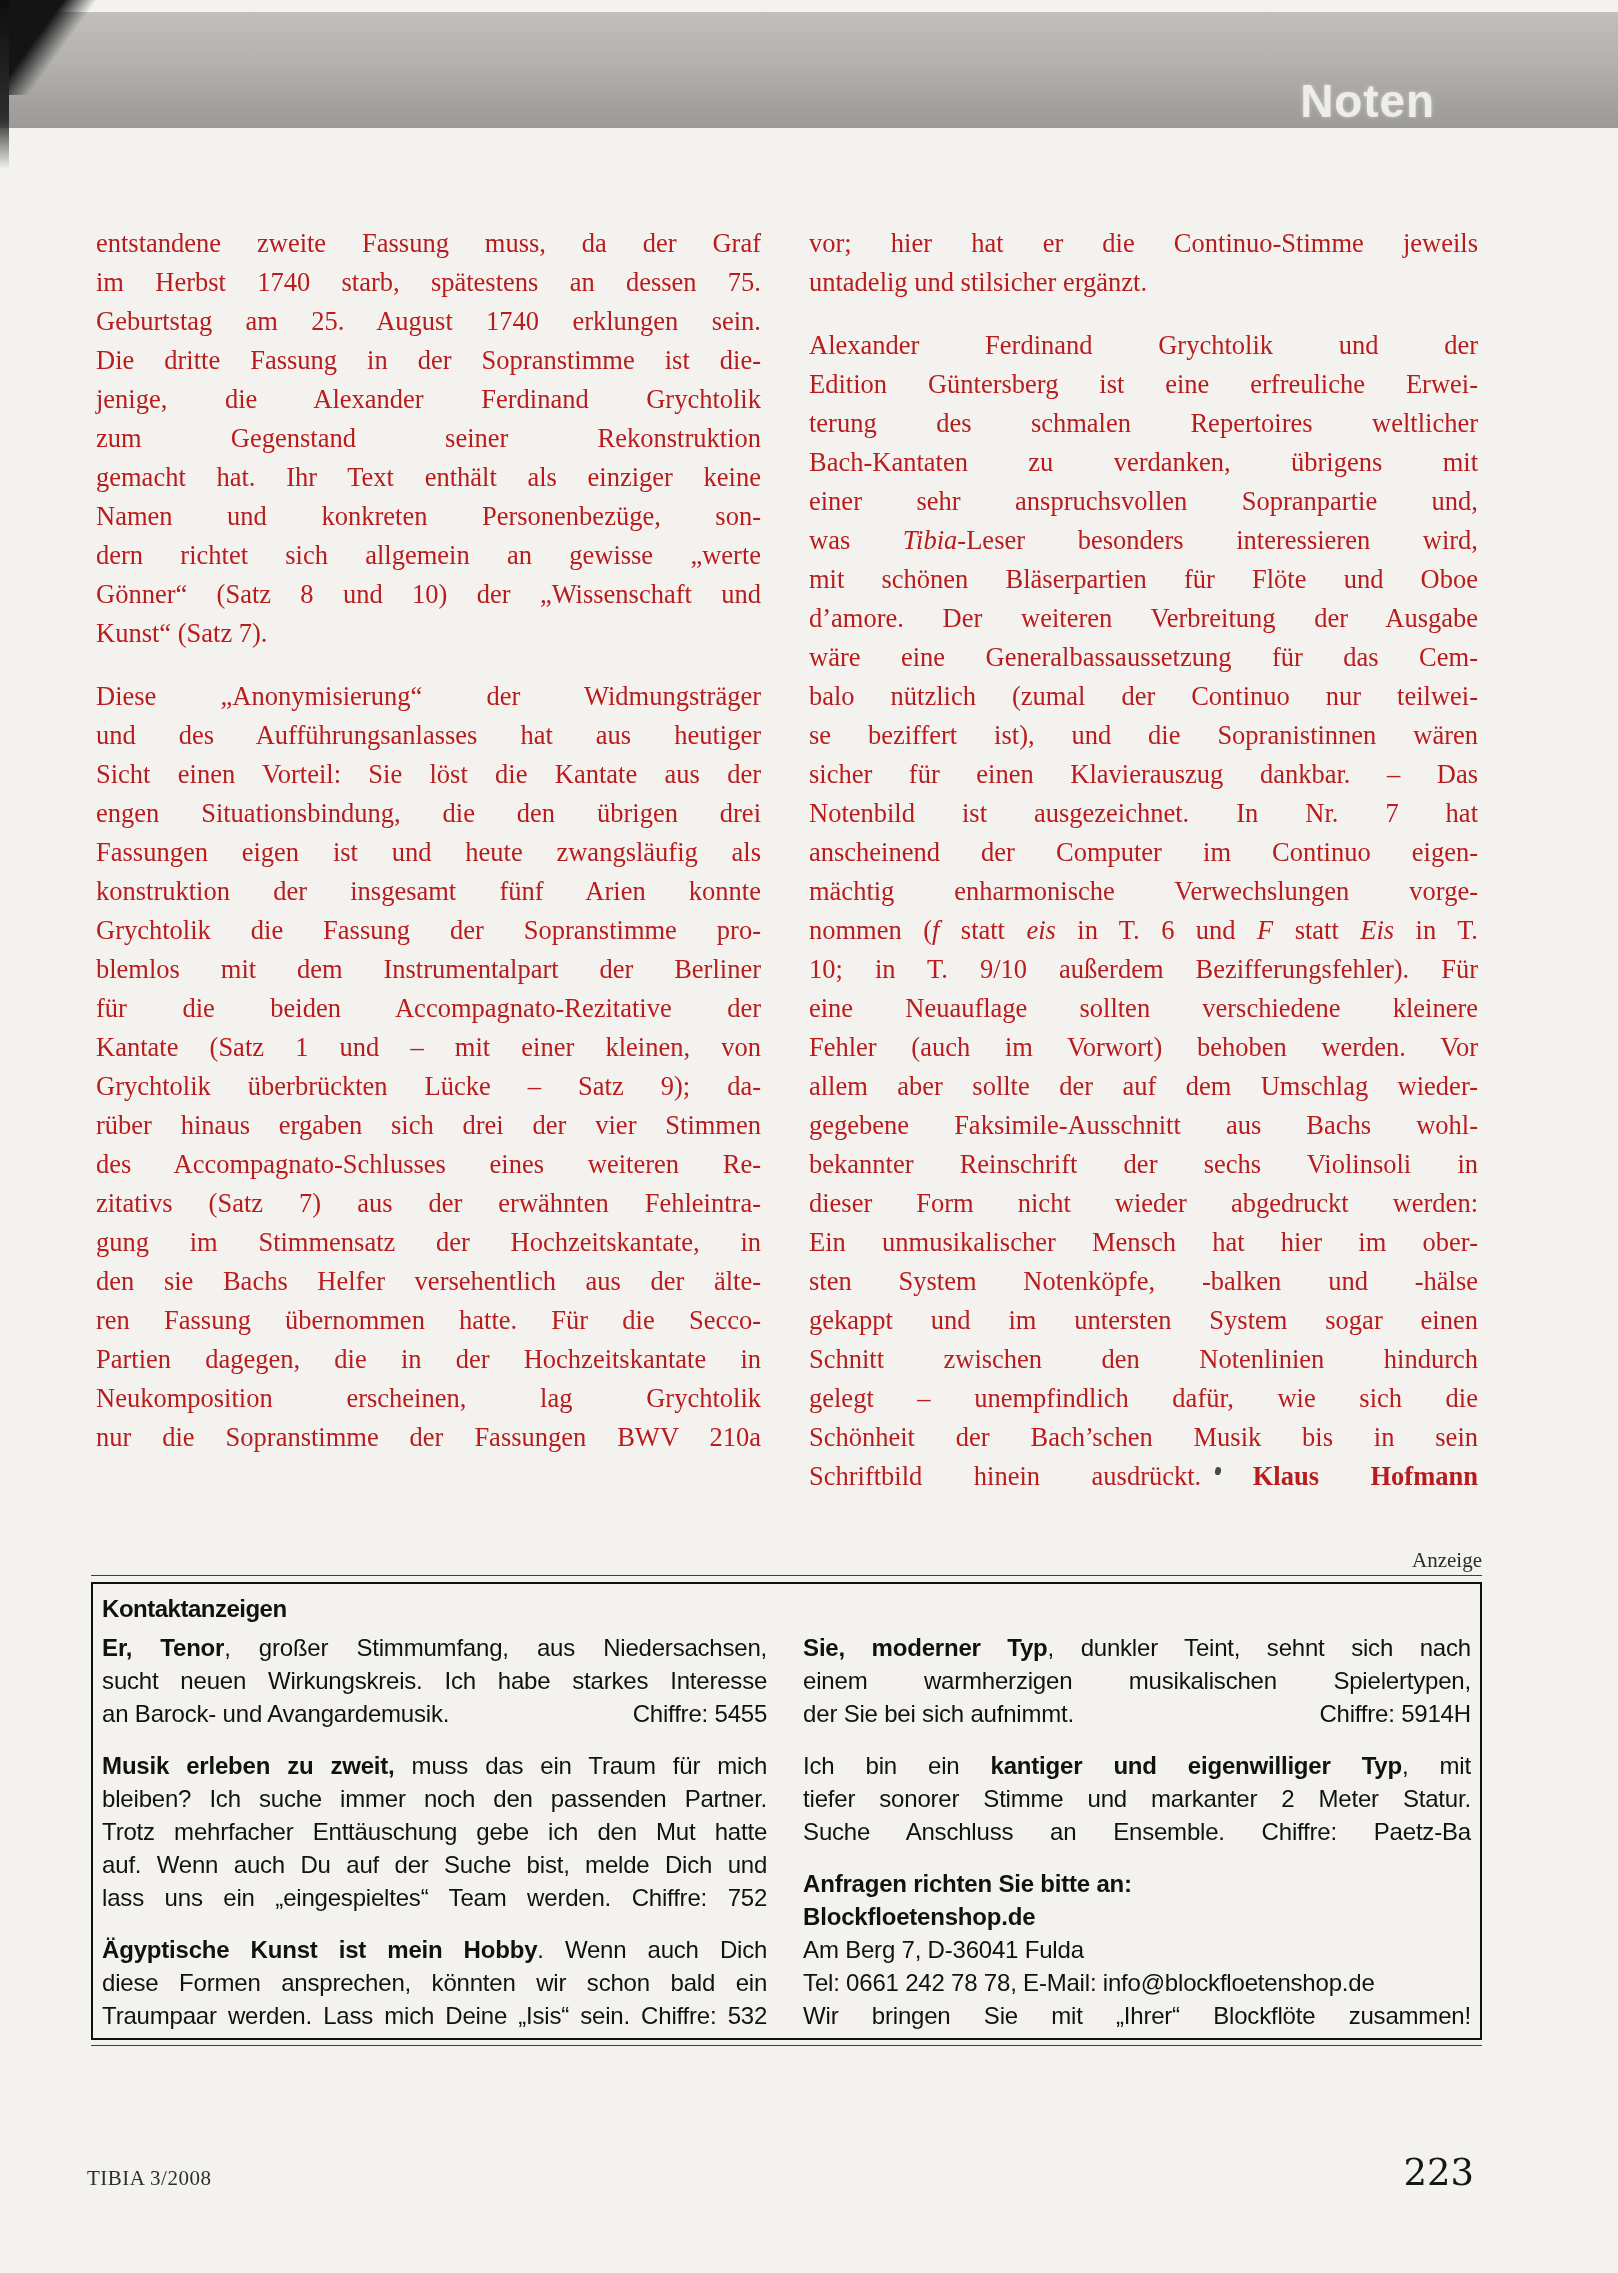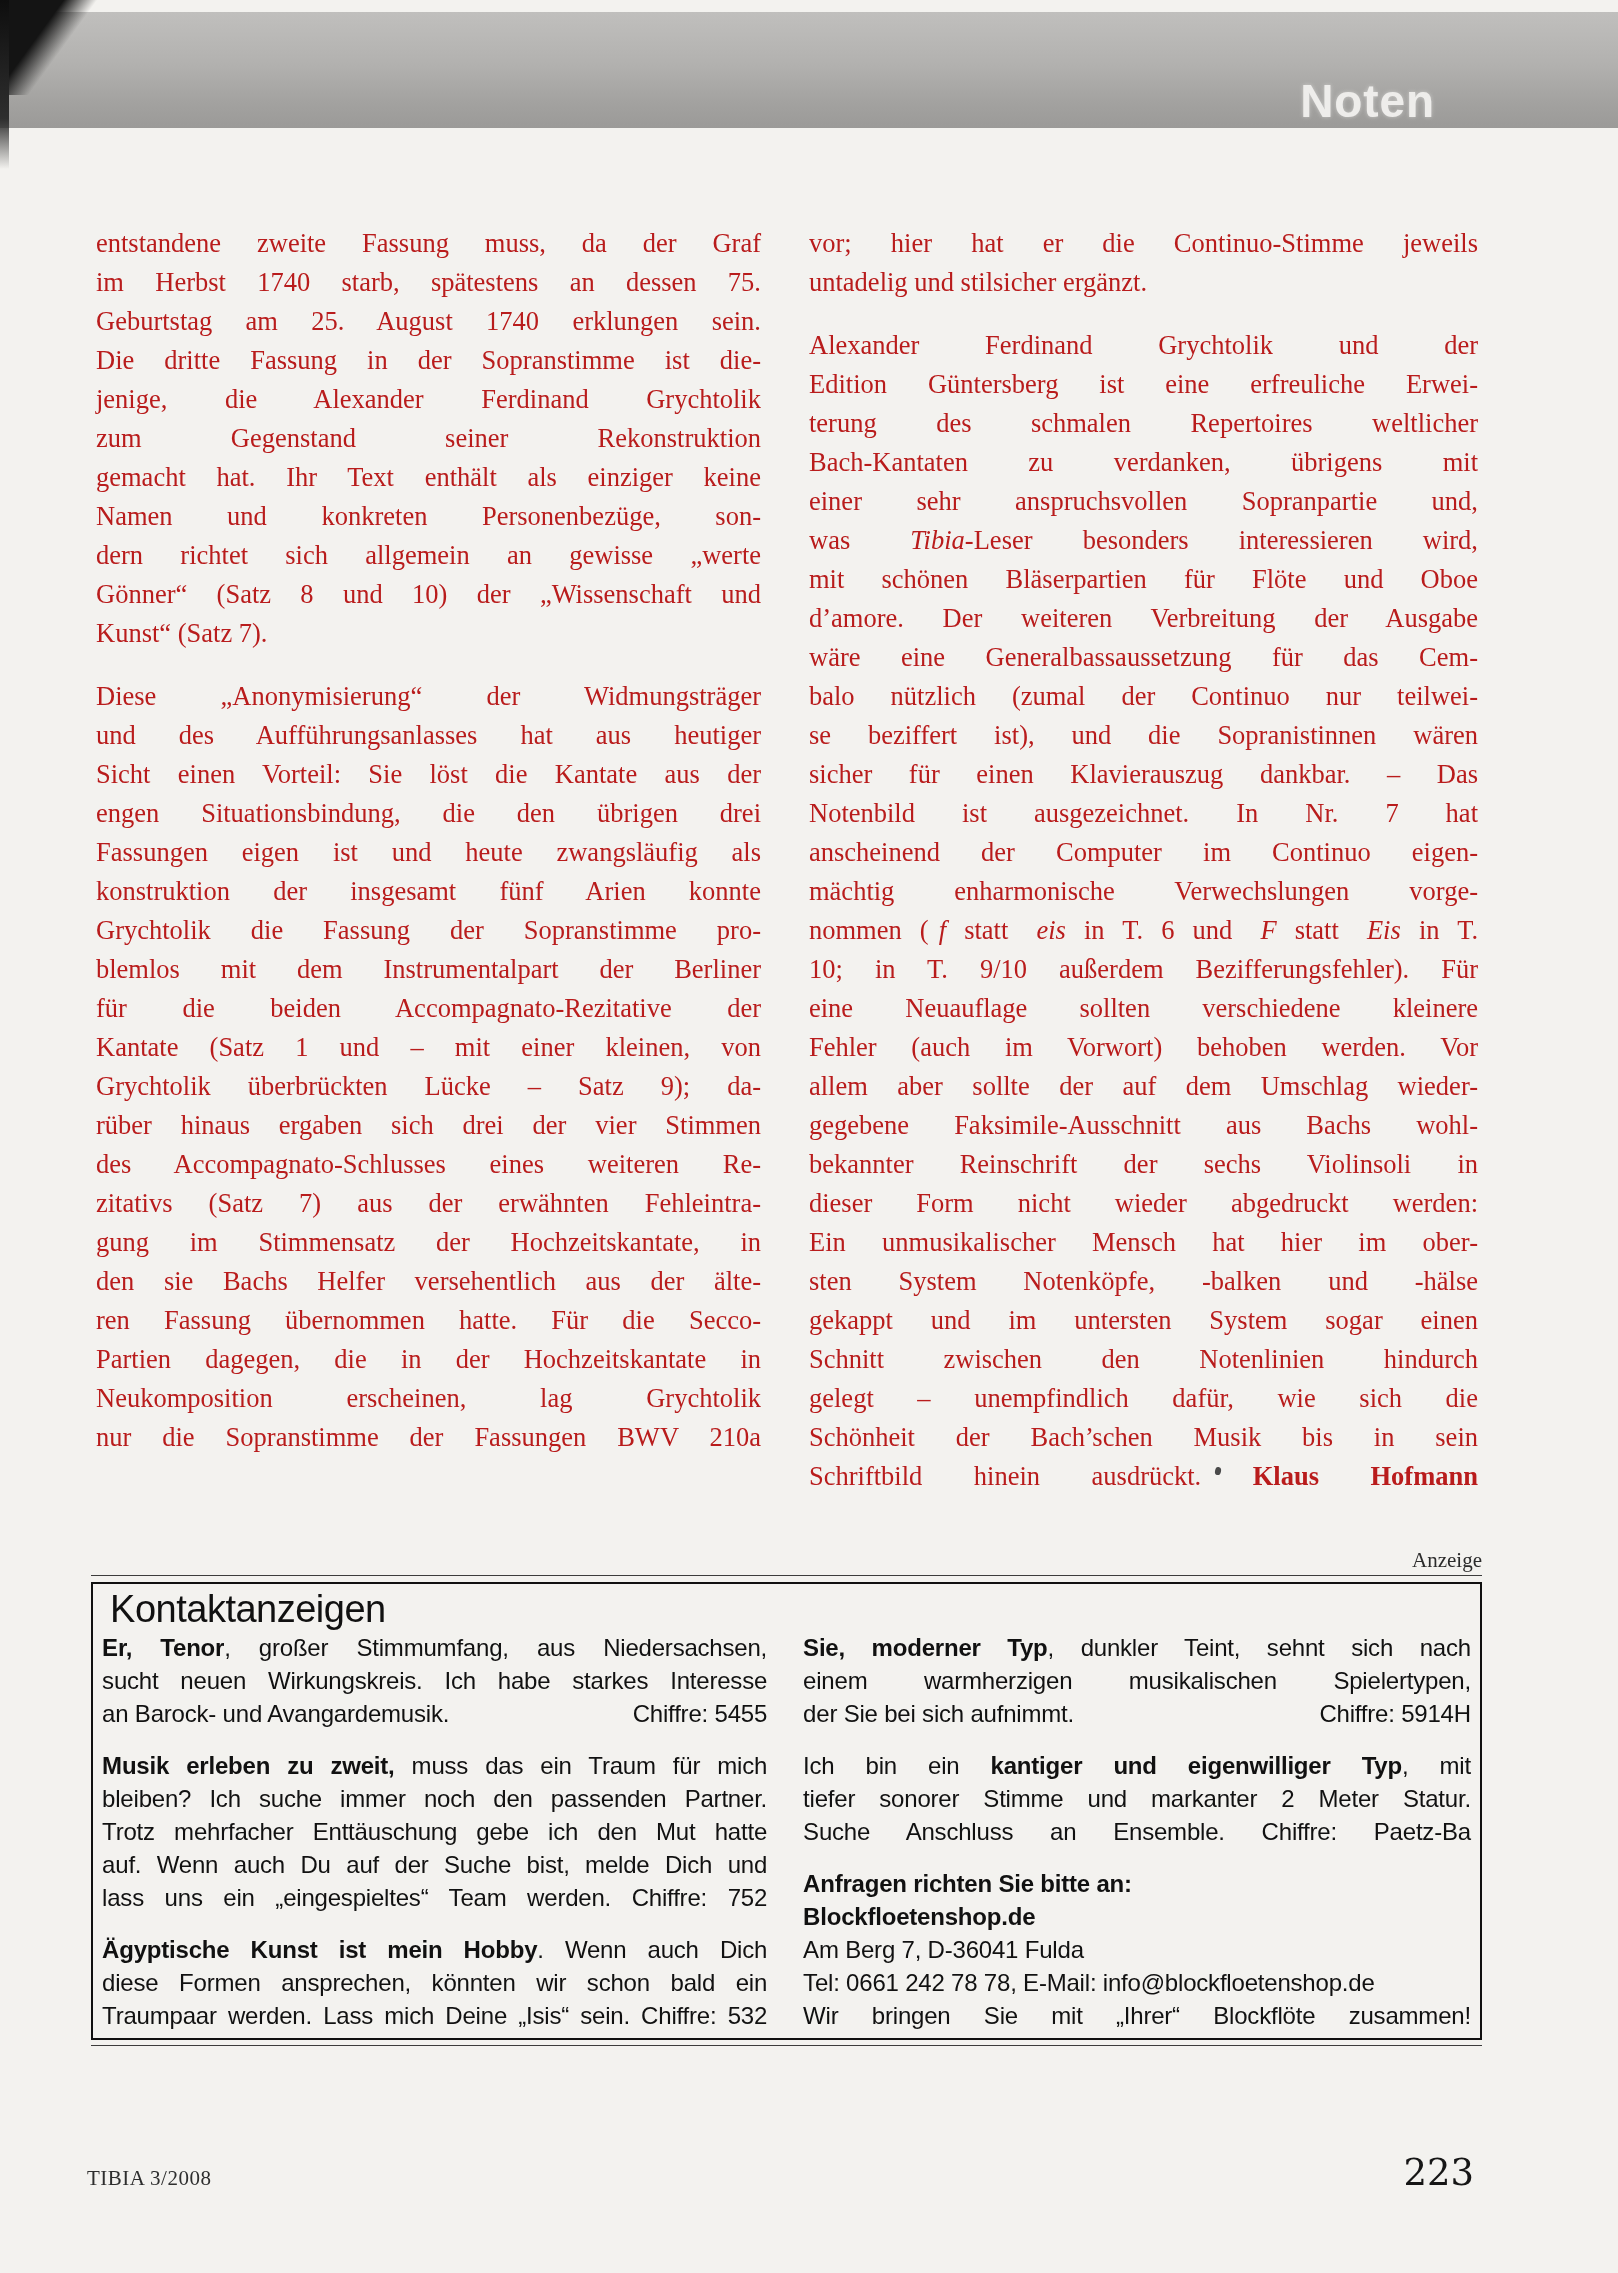--- a/index.html
+++ b/index.html
@@ -36,43 +36,42 @@
     position:absolute;top:224px;
     font-size:26.5px;line-height:39px;
     color:#b91c1c;
   }
   .col-left{left:96px;width:665px;}
   .col-right{left:809px;width:669px;}
   .par + .par{margin-top:24px;}
   .line{text-align:justify;}
   .line.spread{text-align-last:justify;}
   .line.left{text-align-last:left;}
-  .it{font-style:italic;margin-left:10px;}
+  .it{font-style:italic;}
   .bd{font-weight:bold;}
   
   .anzeige-label{
     position:absolute;top:1548px;right:136px;
     font-size:21px;color:#2b2b2b;
   }
   .ads-outer{
     position:absolute;left:91px;top:1575px;width:1391px;height:471px;
     border-top:1.8px solid #3c3c3c;border-bottom:1.8px solid #3c3c3c;
     box-sizing:border-box;padding:5.5px 0 4.6px 0;
   }
   .ads-box{
     box-sizing:border-box;height:100%;
     border:2.7px solid #101010;
     padding:5.5px 9.1px 3.7px 9.1px;
     font-family:"Liberation Sans",sans-serif;
     font-size:24px;line-height:33px;letter-spacing:-0.2px;color:#111;
   }
   .ads-title{
-    font-weight:400;font-size:38px;line-height:40px;letter-spacing:-0.5px;
+    font-weight:700;font-size:24px;line-height:40px;letter-spacing:-0.5px;
     margin-bottom:1.8px;
-    margin-left:8px;
   }
   .ads-cols{display:flex;gap:36px;}
   .ads-col-left{width:665px;flex:0 0 auto;}
   .ads-col-right{flex:1 1 auto;}
   .ad{margin-bottom:19px;}
   .ad:last-child{margin-bottom:0;}
   .flexline{display:flex;justify-content:space-between;text-align:left;}
   .chiffre{white-space:nowrap;}
   
   .footer-journal{

